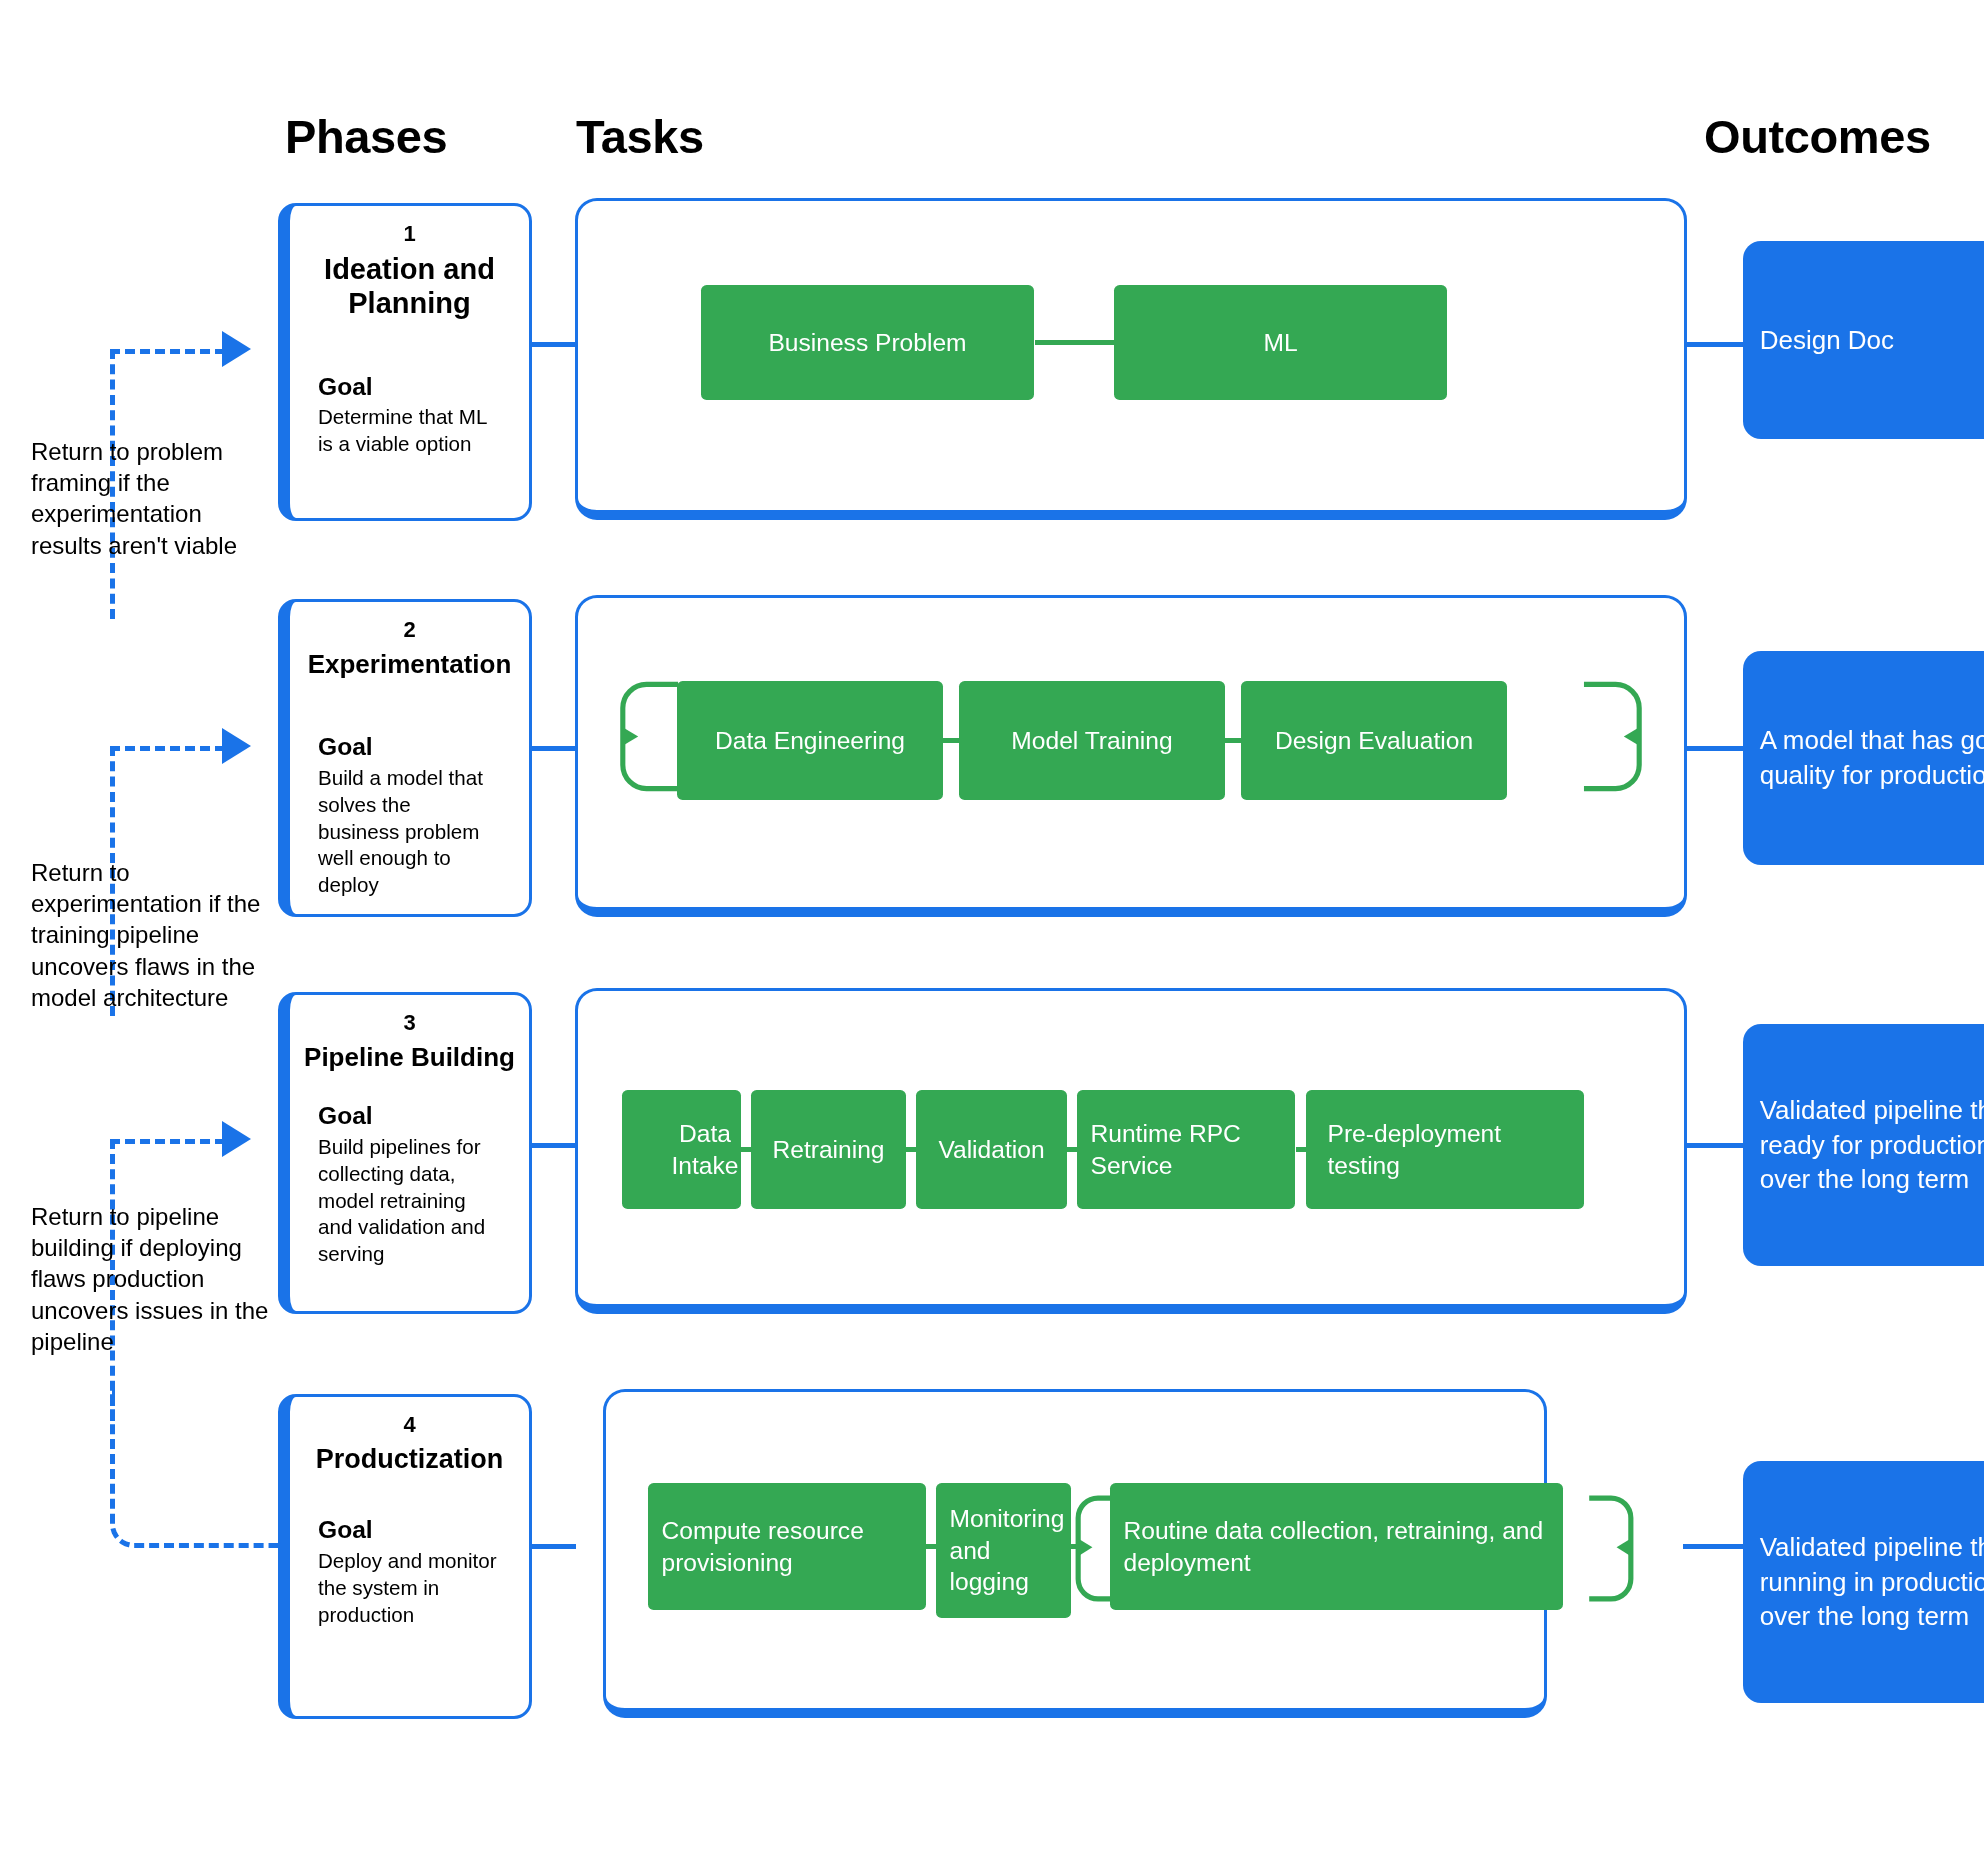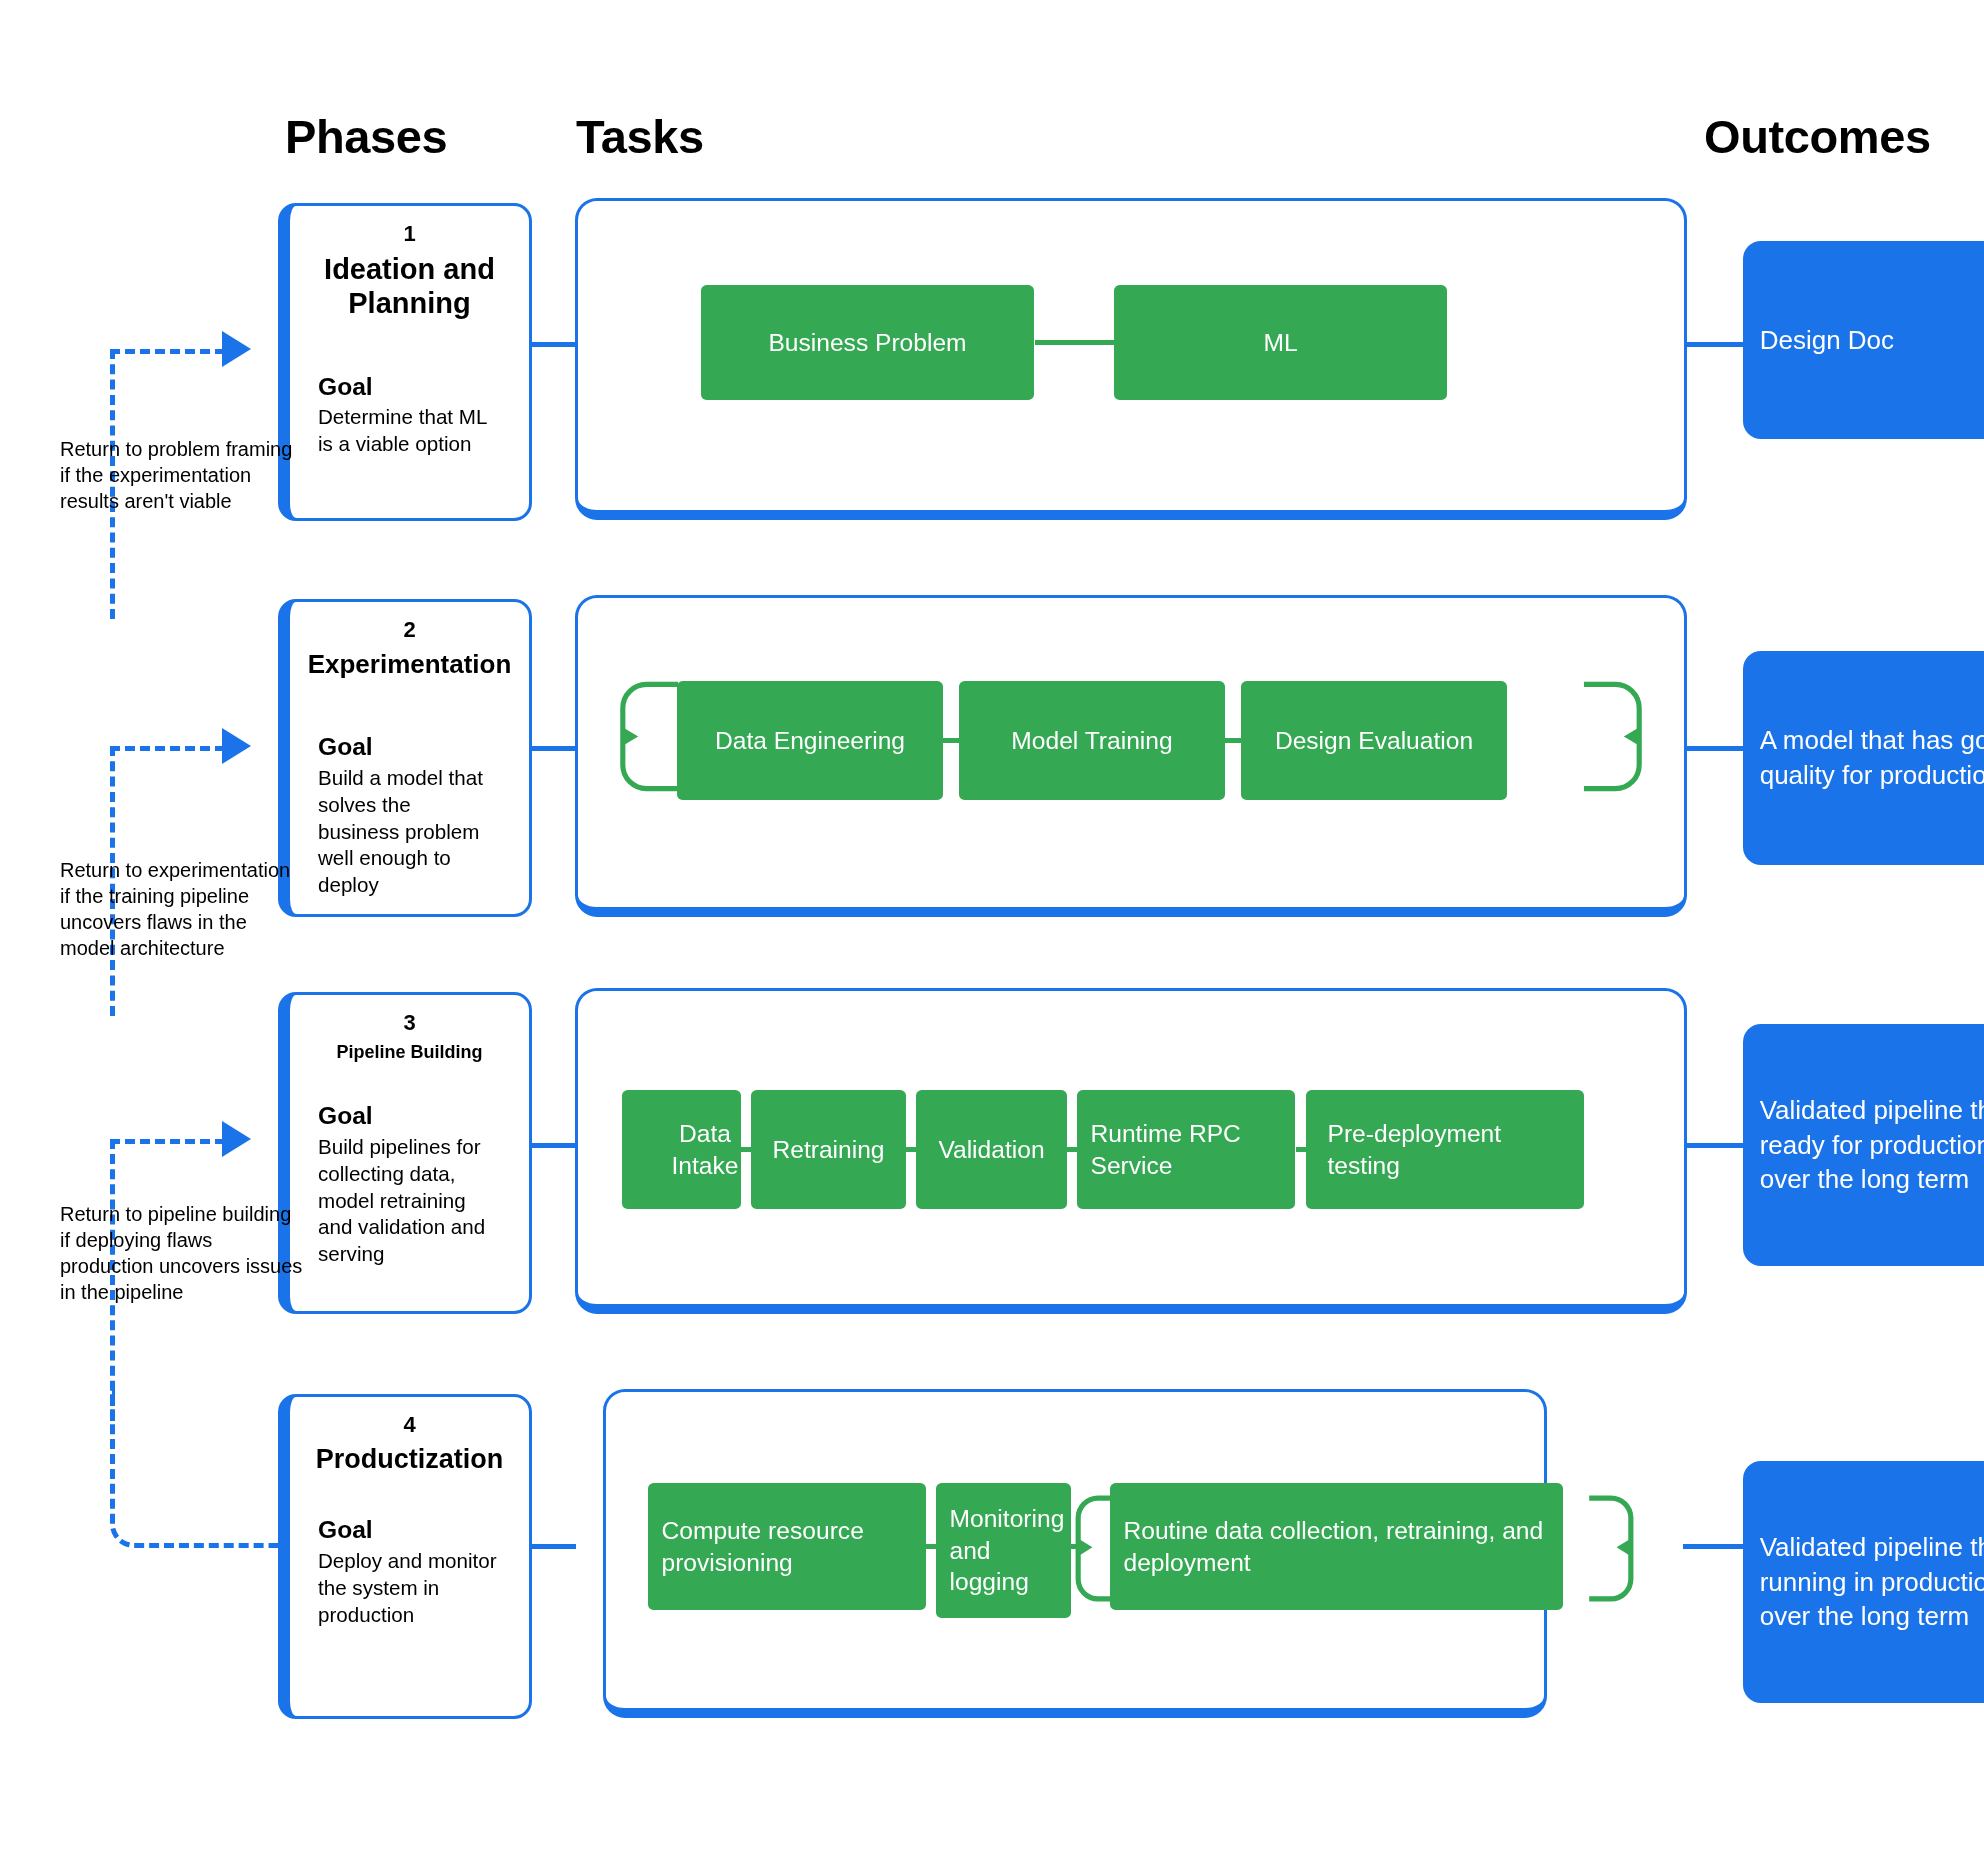--- a/index.html
+++ b/index.html
@@ -45,21 +45,21 @@
 
   
   .dash-v{position:absolute;width:0;border-left:5.6px dashed #1a73e8;}
   .dash-h{position:absolute;height:0;border-top:5.6px dashed #1a73e8;}
   .dash-corner{position:absolute;box-sizing:border-box;border-left:5.6px dashed #1a73e8;
     border-bottom:5.6px dashed #1a73e8;border-bottom-left-radius:24px;}
   .arrow-r{position:absolute;width:0;height:0;border-top:18px solid transparent;
     border-bottom:18px solid transparent;border-left:29px solid #1a73e8;}
 
   
-  .note{position:absolute;font-size:20px;line-height:1.30;font-weight:400;color:#000;margin-left:29px;}
+  .note{position:absolute;font-size:24px;line-height:1.30;font-weight:400;color:#000;}
 
   
   .loop{position:absolute;}
 </style>
 </head>
 <body>
 
 <div id="stage">
 
   <div class="col-head" id="head-phases">Phases</div>
@@ -124,21 +124,21 @@
       <span>Design Evaluation</span>
     </div>
   </div>
 
   <div class="outcome" style="left:1743px;top:651px;width:314px;height:214px;">
     <span>A model that has good quality for production</span>
   </div>
 
   <div class="phase-card" style="left:278px;top:992px;width:254px;height:322px;">
     <div class="ph-num" style="top:15px;">3</div>
-    <div class="ph-title" style="top:47px;font-size:18px;">Pipeline Building</div>
+    <div class="ph-title" style="top:47px;font-size:26px;">Pipeline Building</div>
     <div class="ph-goal-label" style="left:28px;top:107px;">Goal</div>
     <div class="ph-goal-text" style="left:28px;top:139px;width:179px;">Build pipelines for collecting data, model retraining and validation and serving</div>
   </div>
 
   <div class="bconn" style="left:532px;top:1143px;width:44px;"></div>
   <div class="bconn" style="left:1683px;top:1143px;width:60px;"></div>
 
   <div class="task-box" style="left:575px;top:988px;width:1112px;height:326px;">
     <div class="chip center" style="left:44px;top:99px;width:119px;height:119px;padding-left:36px;">
       <span>Data Intake</span>

